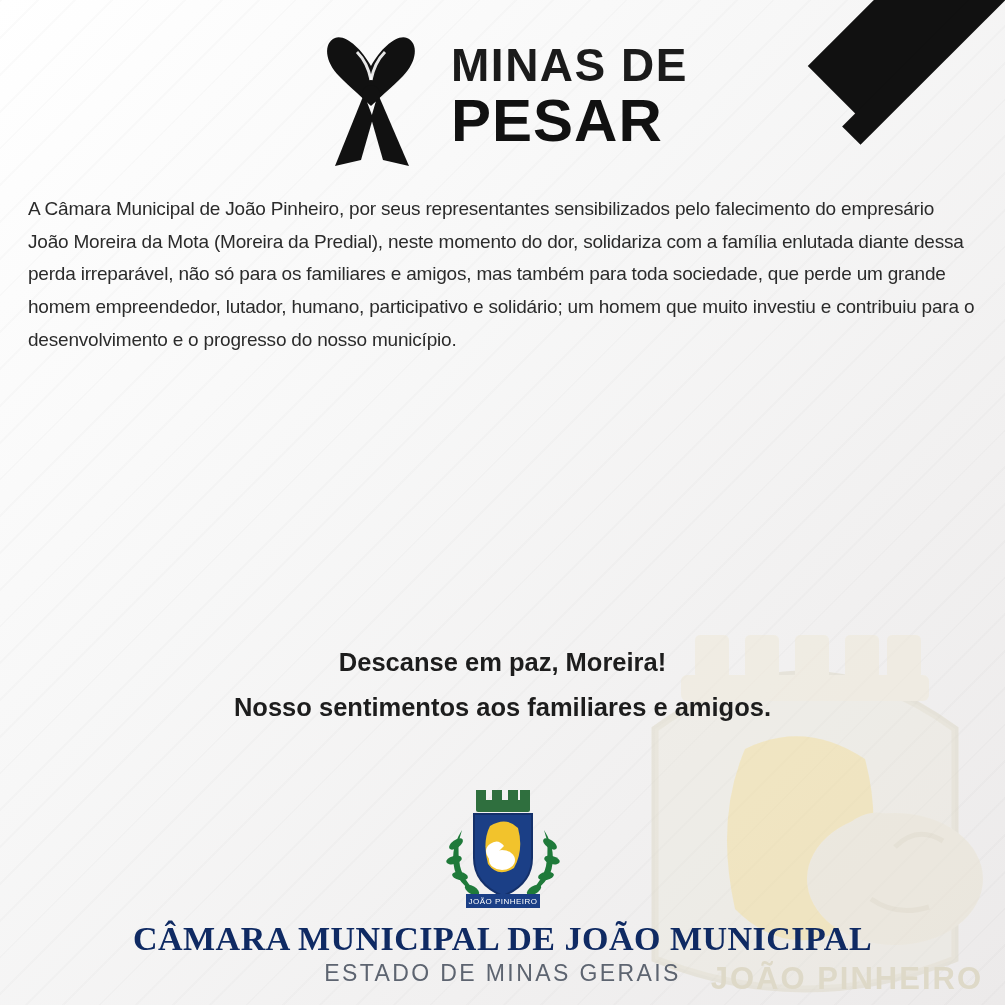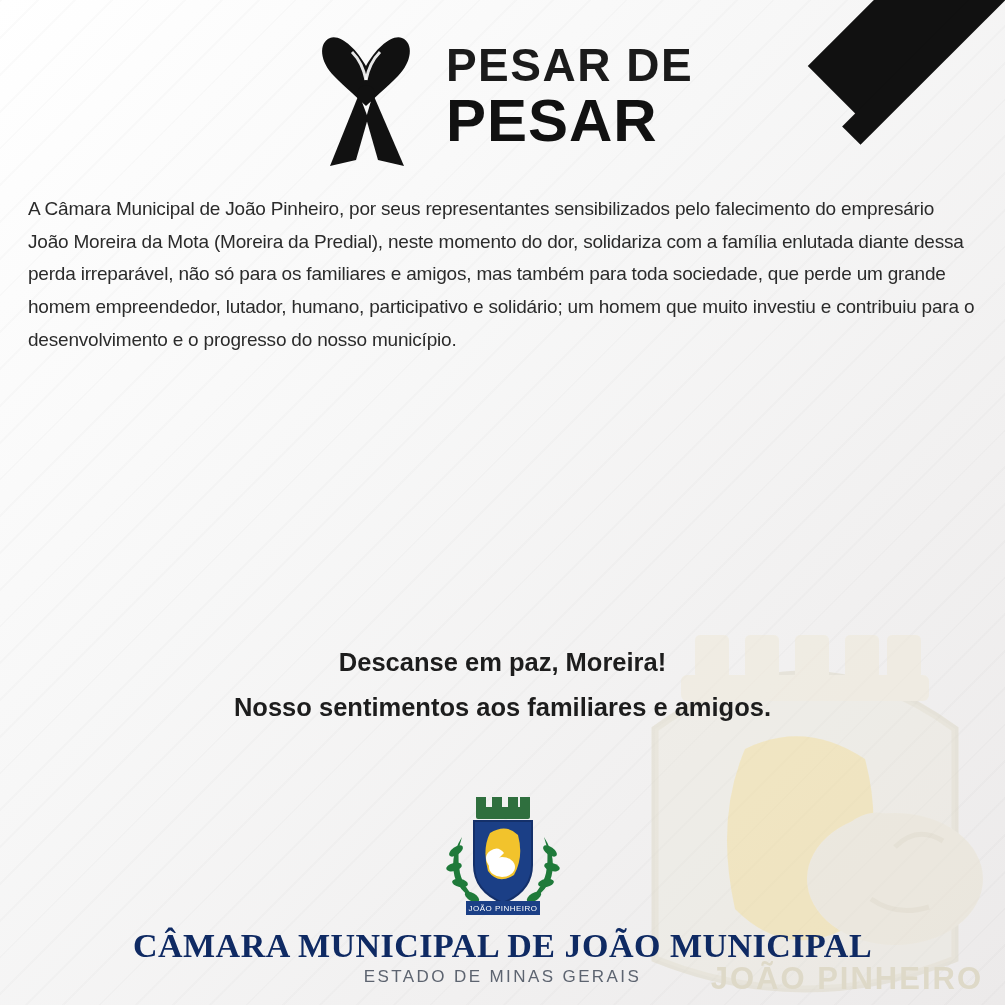--- a/index.html
+++ b/index.html
@@ -154,21 +154,21 @@
     margin-top: 6px;
     font-family: "Liberation Serif", serif;
     font-size: 34px;
     font-weight: 700;
     letter-spacing: 0.5px;
     color: #0f2a63;
   }
   #footer-sub {
     margin-top: 2px;
     font-family: "Liberation Sans", sans-serif;
-    font-size: 17px;
+    font-size: 23px;
     letter-spacing: 2.4px;
     color: #5d6470;
   }
 </style>
 </head>
 <body>
 
 <div id="card">
 
   <div id="texture"></div>
@@ -204,21 +204,21 @@
   <div id="header">
     <svg id="ribbon-icon" viewBox="0 0 108 150" aria-hidden="true">
       <path d="M54 44 C44 26 28 12 18 16 C6 21 8 40 22 54 C34 66 46 76 54 84 C62 76 74 66 86 54 C100 40 102 21 90 16 C80 12 64 26 54 44 Z" fill="#111111"></path>
       <path d="M47 72 L18 144 L44 138 L56 96 Z" fill="#111111"></path>
       <path d="M61 72 L92 144 L66 138 L54 96 Z" fill="#111111"></path>
       <circle cx="54" cy="72" r="9" fill="#111111"></circle>
       <path d="M40 30 C48 38 52 48 54 58" stroke="#ffffff" stroke-width="3" fill="none" opacity="0.9"></path>
       <path d="M68 30 C60 38 56 48 54 58" stroke="#ffffff" stroke-width="3" fill="none" opacity="0.9"></path>
     </svg>
     <div id="header-title">
-      <span class="line1">PESAR DE</span>
+      <span class="line1">MINAS DE</span>
       <span class="line2">PESAR</span>
     </div>
   </div>
 
   <div id="body-text">A Câmara Municipal de João Pinheiro, por seus representantes sensibilizados pelo falecimento do empresário João Moreira da Mota (Moreira da Predial), neste momento do dor, solidariza com a família enlutada diante dessa perda irreparável,  não só para os familiares e amigos, mas também para toda sociedade, que perde um grande homem empreendedor, lutador, humano, participativo e solidário; um homem que muito investiu e contribuiu para o desenvolvimento e o progresso do nosso município.</div>
 
   <div id="closing">
     <div>Descanse em paz, Moreira!</div>
     <div>Nosso sentimentos aos familiares e amigos.</div>
   </div>

